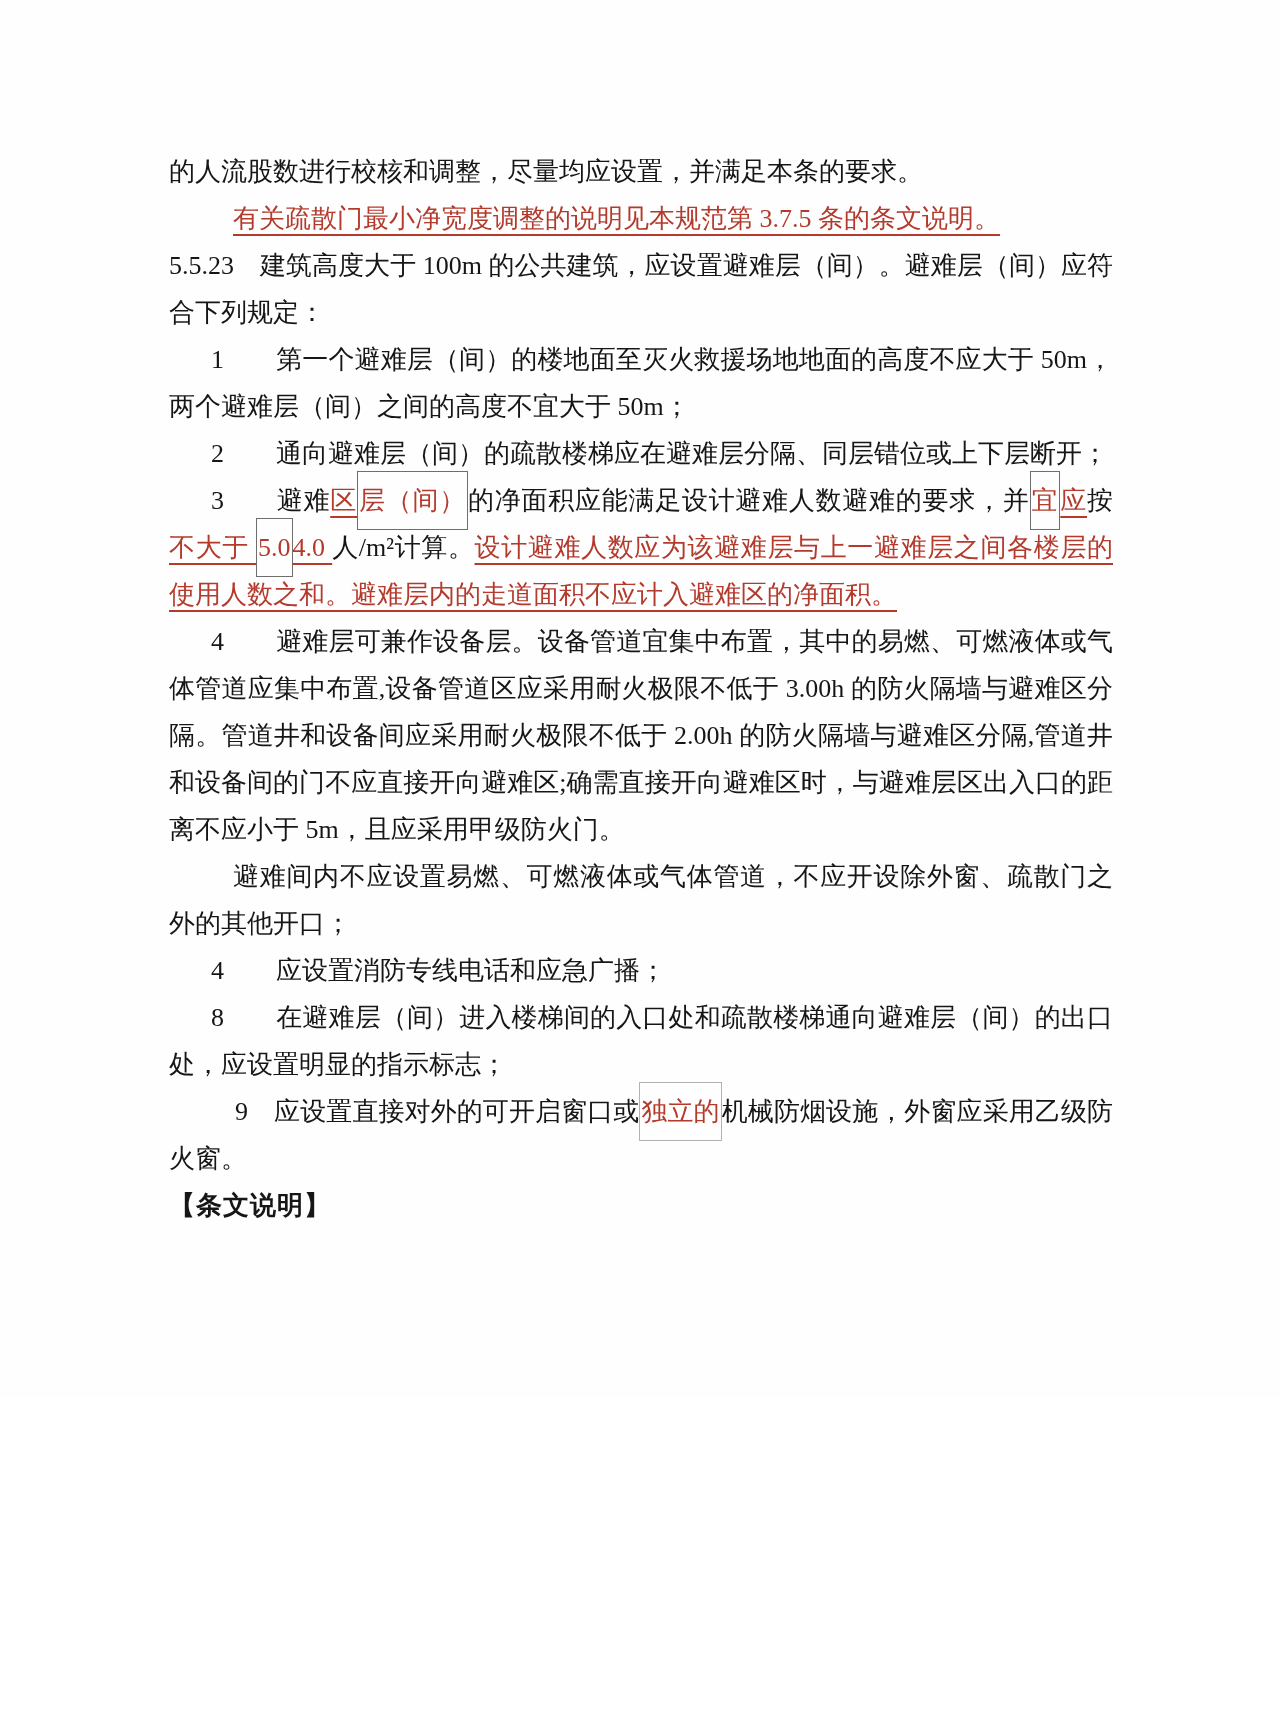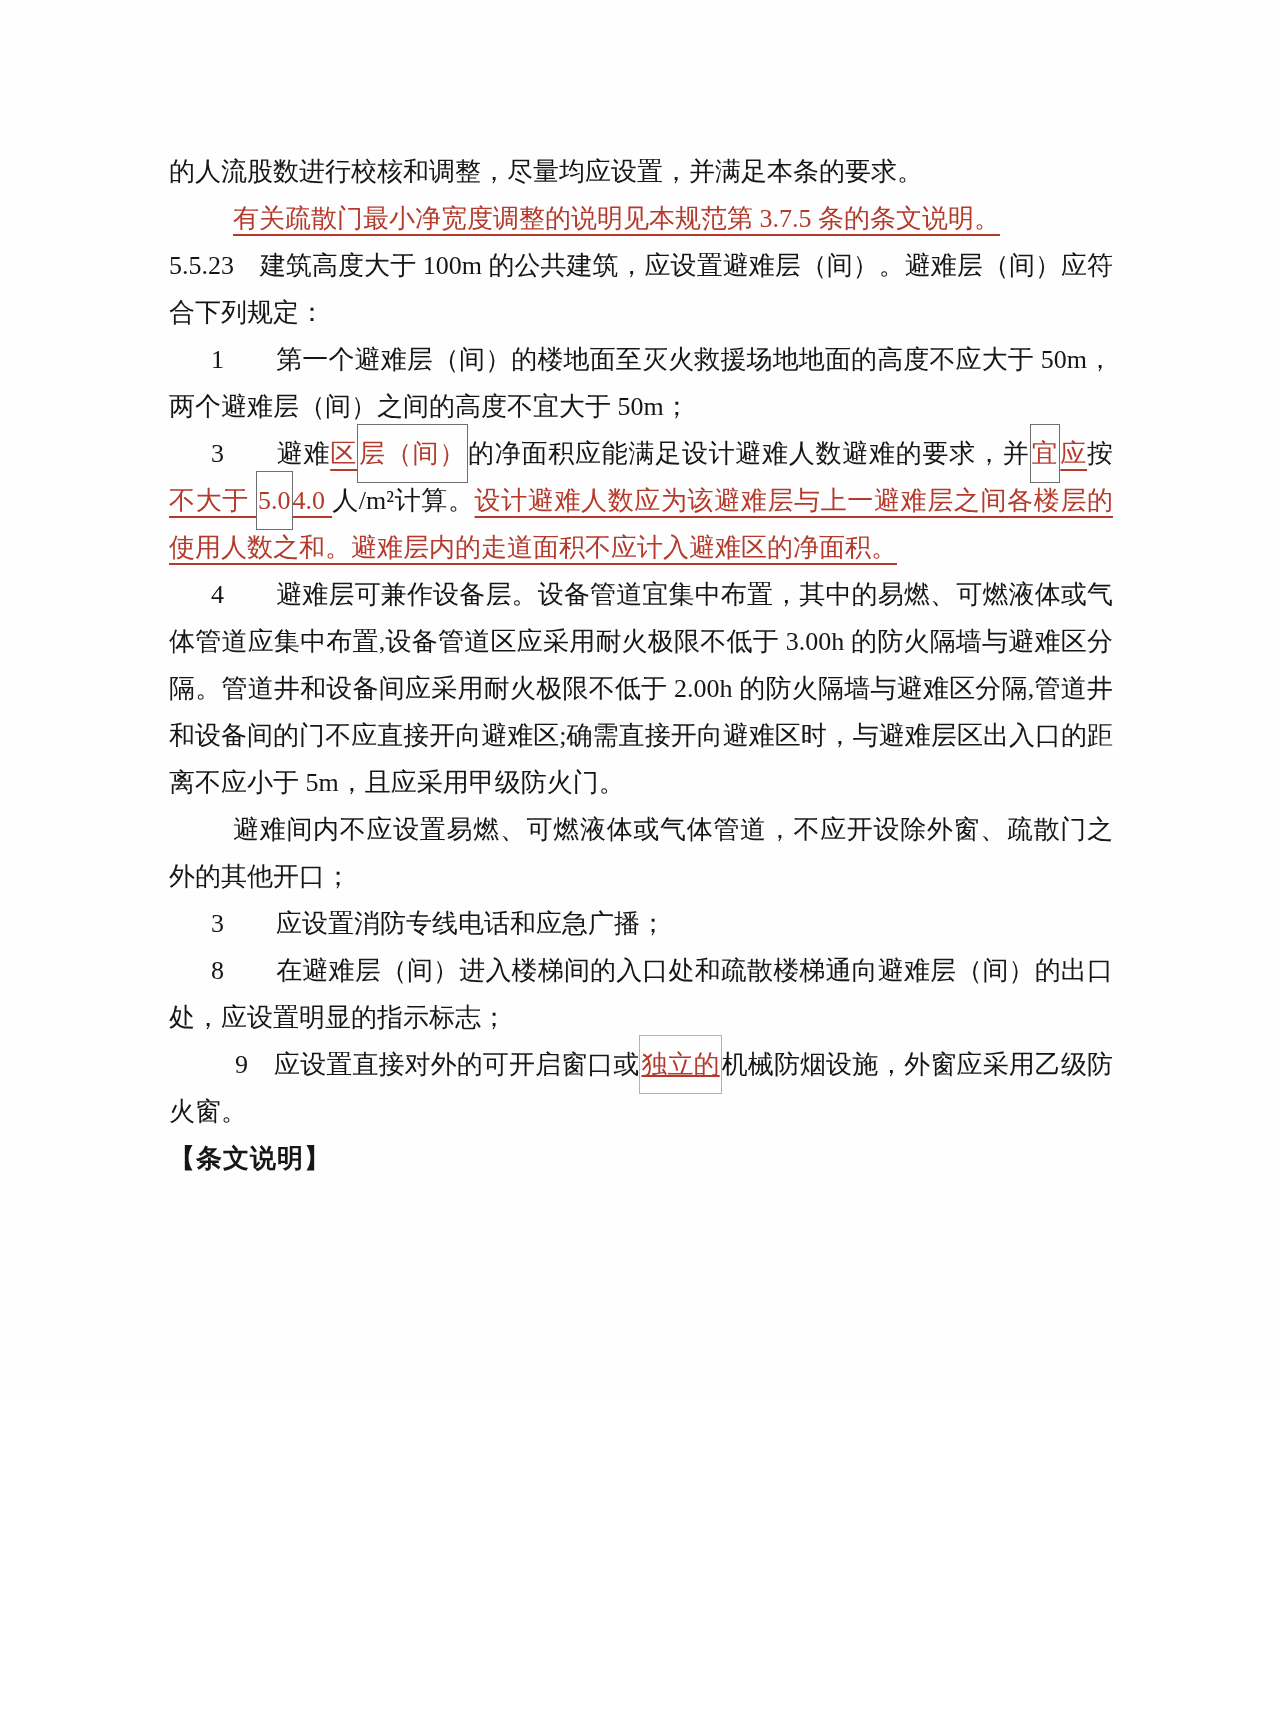--- a/index.html
+++ b/index.html
@@ -33,42 +33,43 @@
     text-decoration: underline;
     text-decoration-thickness: 2px;
     text-underline-offset: 7px;
     text-decoration-color: var(--rev-red, #b43a2c);
   }
   .run-del {
     color: var(--rev-red, #b43a2c);
     border: 1px solid #6e6e6e;
     padding: 14px 1px;
   }
-  .run-del.light { border-color: #b2b2b2; text-decoration: underline; }
+  .run-del.light { border-color: #b2b2b2; }
   .footer {
     position: absolute;
     top: 1655px;
     left: 0;
     right: 0;
     text-align: center;
     font-size: 24px;
     color: #1a1a1a;
   }
 </style>
 </head>
 <body>
 
 <div class="page">
   <div class="content">
       <p class="para"><span class="run-k">的人流股数进行校核和调整，尽量均应设置，并满足本条的要求。</span></p>
       <p class="para ind-para"><span class="run-ins">有关疏散门最小净宽度调整的说明见本规范第 3.7.5 条的条文说明。</span></p>
       <p class="para"><span class="run-k">5.5.23 建筑高度大于 100m 的公共建筑，应设置避难层（间）。避难层（间）应符合下列规定：</span></p>
       <p class="para ind-item"><span class="run-k">1  第一个避难层（间）的楼地面至灭火救援场地地面的高度不应大于 50m，两个避难层（间）之间的高度不宜大于 50m；</span></p>
+      <p class="para ind-item"><span class="run-k">2  通向避难层（间）的疏散楼梯应在避难层分隔、同层错位或上下层断开；</span></p>
       <p class="para ind-item"><span class="run-k">3  避难</span><span class="run-ins">区</span><span class="run-del">层（间）</span><span class="run-k">的净面积应能满足设计避难人数避难的要求，并</span><span class="run-del">宜</span><span class="run-ins">应</span><span class="run-k">按</span><span class="run-ins">不大于 </span><span class="run-del">5.0</span><span class="run-ins">4.0 </span><span class="run-k">人/m²计算。</span><span class="run-ins">设计避难人数应为该避难层与上一避难层之间各楼层的使用人数之和。避难层内的走道面积不应计入避难区的净面积。</span></p>
       <p class="para ind-item"><span class="run-k">4  避难层可兼作设备层。设备管道宜集中布置，其中的易燃、可燃液体或气体管道应集中布置,设备管道区应采用耐火极限不低于 3.00h 的防火隔墙与避难区分隔。管道井和设备间应采用耐火极限不低于 2.00h 的防火隔墙与避难区分隔,管道井和设备间的门不应直接开向避难区;确需直接开向避难区时，与避难层区出入口的距离不应小于 5m，且应采用甲级防火门。</span></p>
       <p class="para ind-para"><span class="run-k">避难间内不应设置易燃、可燃液体或气体管道，不应开设除外窗、疏散门之外的其他开口；</span></p>
-      <p class="para ind-item"><span class="run-k">3  应设置消防专线电话和应急广播；</span></p>
+      <p class="para ind-item"><span class="run-k">4  应设置消防专线电话和应急广播；</span></p>
       <p class="para ind-item"><span class="run-k">8  在避难层（间）进入楼梯间的入口处和疏散楼梯通向避难层（间）的出口处，应设置明显的指示标志；</span></p>
       <p class="para ind-item-wide"><span class="run-k">9 应设置直接对外的可开启窗口或</span><span class="run-del light">独立的</span><span class="run-k">机械防烟设施，外窗应采用乙级防火窗。</span></p>
       <p class="para  heading-sans"><span class="run-k">【条文说明】</span></p>
     </div>
   <div class="footer">3</div>
 </div>
 
 </body></html>

